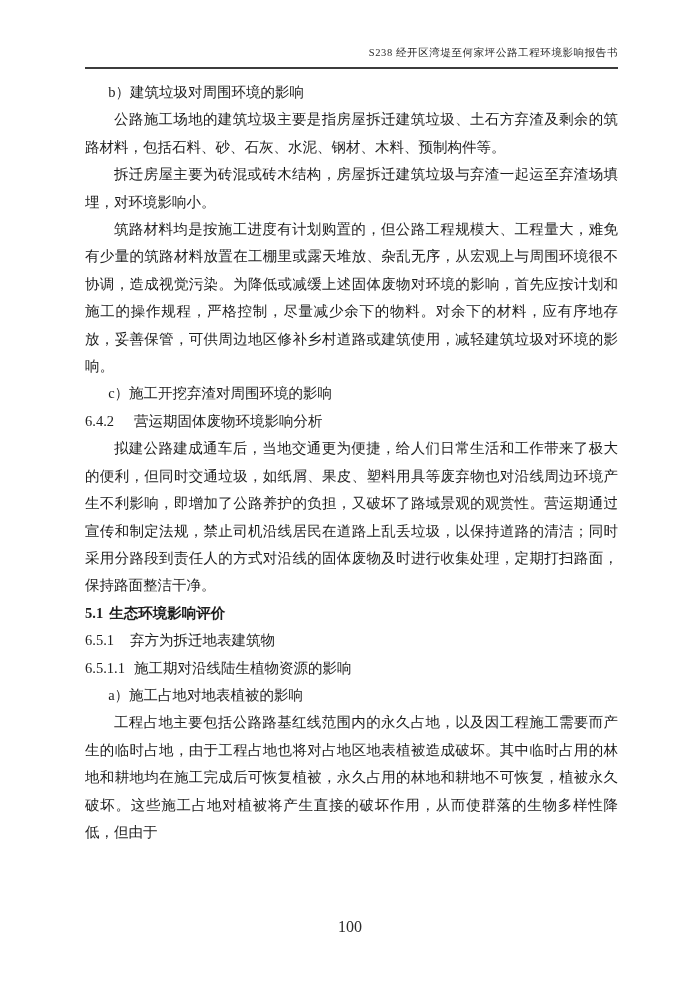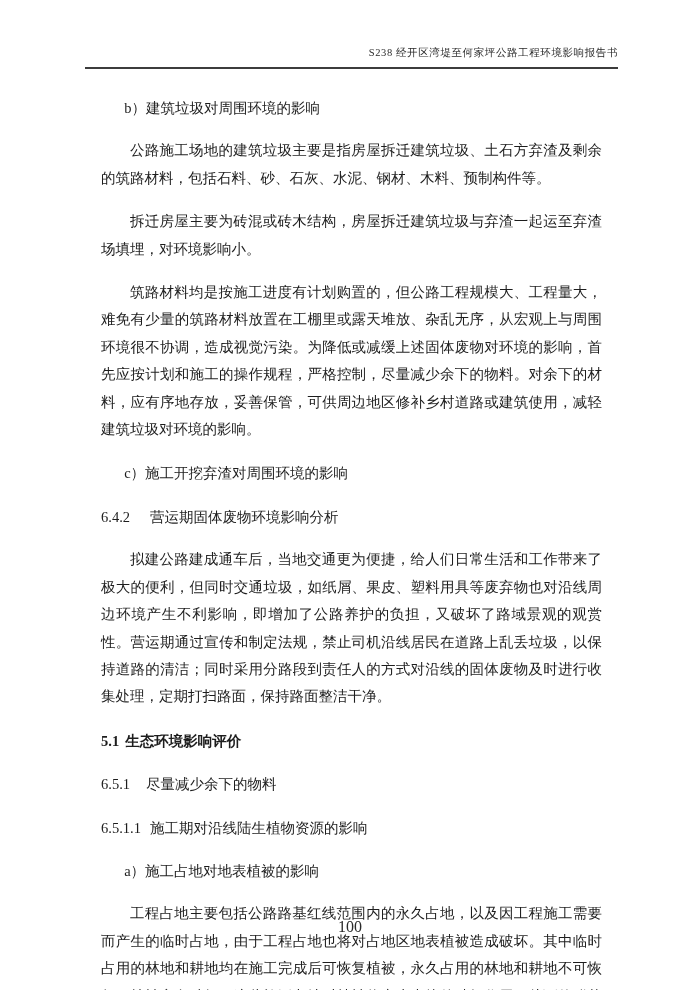--- a/index.html
+++ b/index.html
@@ -23,22 +23,22 @@
     position:absolute; left:85px; right:82px; top:67px;
     height:2px; background:#3c3c3c;
   }
   .content {
     position:absolute; left:85px; right:82px; top:79px;
     font-size:14.5px;
     line-height:27.4px;
     text-align:justify;
     text-justify:inter-ideograph;
   }
-  .content p { margin:16px; padding:0; }
-  p.para { text-indent:2em;font-family:Liberation Mono, monospace; }
+  .content p { margin:0; padding:0; }
+  p.para { text-indent:2em; }
   p.subhead { text-indent:1.6em; text-align:left; }
   p.h-num-line { text-align:left; }
   .h-num { display:inline-block; }
   .gap-lg { margin-right:20px;text-align:center; }
   .gap-md { margin-right:16px; }
   .gap-sm { margin-right:9px; }
   .gap-xs { margin-right:6px; }
   p.h-bold { font-weight:700; }
   sup.cube {
     font-size:9px;
@@ -73,21 +73,21 @@
 
     <p class="subhead">c）施工开挖弃渣对周围环境的影响</p>
 
 
     <p class="h-num-line"><span class="h-num gap-lg">6.4.2</span><span>营运期固体废物环境影响分析</span></p>
 
     <p class="para">拟建公路建成通车后，当地交通更为便捷，给人们日常生活和工作带来了极大的便利，但同时交通垃圾，如纸屑、果皮、塑料用具等废弃物也对沿线周边环境产生不利影响，即增加了公路养护的负担，又破坏了路域景观的观赏性。营运期通过宣传和制定法规，禁止司机沿线居民在道路上乱丢垃圾，以保持道路的清洁；同时采用分路段到责任人的方式对沿线的固体废物及时进行收集处理，定期打扫路面，保持路面整洁干净。</p>
 
     <p class="h-num-line h-bold"><span class="h-num gap-xs">5.1</span><span>生态环境影响评价</span></p>
 
-    <p class="h-num-line"><span class="h-num gap-md">6.5.1</span><span>尽量减少余下的物料</span></p>
+    <p class="h-num-line"><span class="h-num gap-md">6.5.1</span><span>弃方为拆迁地表建筑物</span></p>
 
     <p class="h-num-line"><span class="h-num gap-sm">6.5.1.1</span><span>施工期对沿线陆生植物资源的影响</span></p>
 
     <p class="subhead">a）施工占地对地表植被的影响</p>
 
     <p class="para">工程占地主要包括公路路基红线范围内的永久占地，以及因工程施工需要而产生的临时占地，由于工程占地也将对占地区地表植被造成破坏。其中临时占用的林地和耕地均在施工完成后可恢复植被，永久占用的林地和耕地不可恢复，植被永久破坏。这些施工占地对植被将产生直接的破坏作用，从而使群落的生物多样性降低，但由于</p>
 
   </div>
 
   <div class="page-number">100</div>

